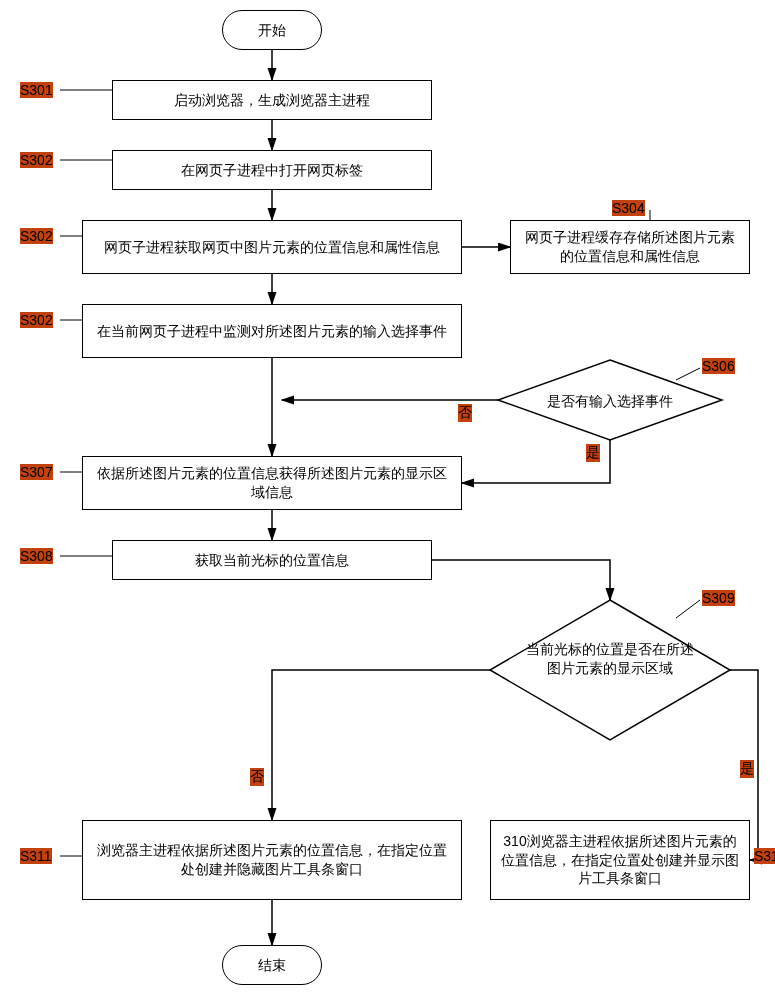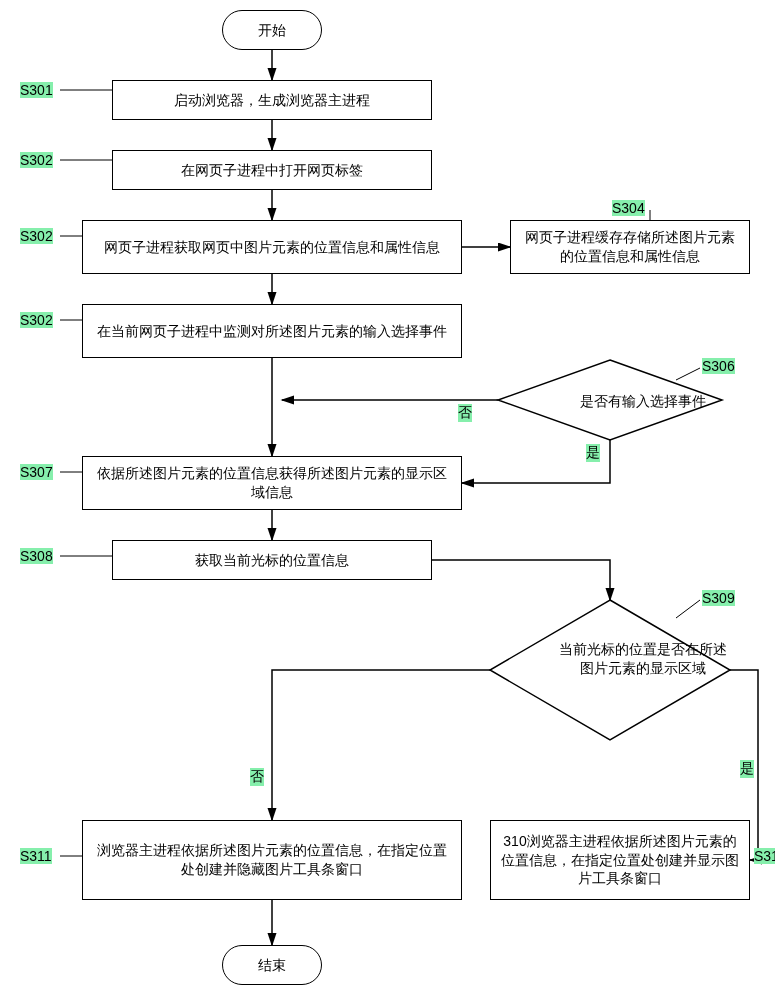--- a/index.html
+++ b/index.html
@@ -23,36 +23,35 @@
     box-sizing: border-box;
     padding: 4px 8px;
     line-height: 1.35;
   }
   .terminal {
     border-radius: 22px;
   }
   .label {
     position: absolute;
     font-size: 14px;
-    background: #86efac;
+    background: #c2410c;
   }
   svg.arrows {
     position: absolute;
     left: 0;
     top: 0;
     width: 775px;
     height: 1000px;
     pointer-events: none;
   }
   .diamond-text {
     position: absolute;
     text-align: center;
     line-height: 1.35;
     pointer-events: none;
-    margin-left: 33px;
   }
 </style>
 </head>
 <body>
 
 <div class="node terminal" style="left:222px; top:10px; width:100px; height:40px;">
   <span>开始</span>
 </div>
 
 <div class="node terminal" style="left:222px; top:945px; width:100px; height:40px;">

